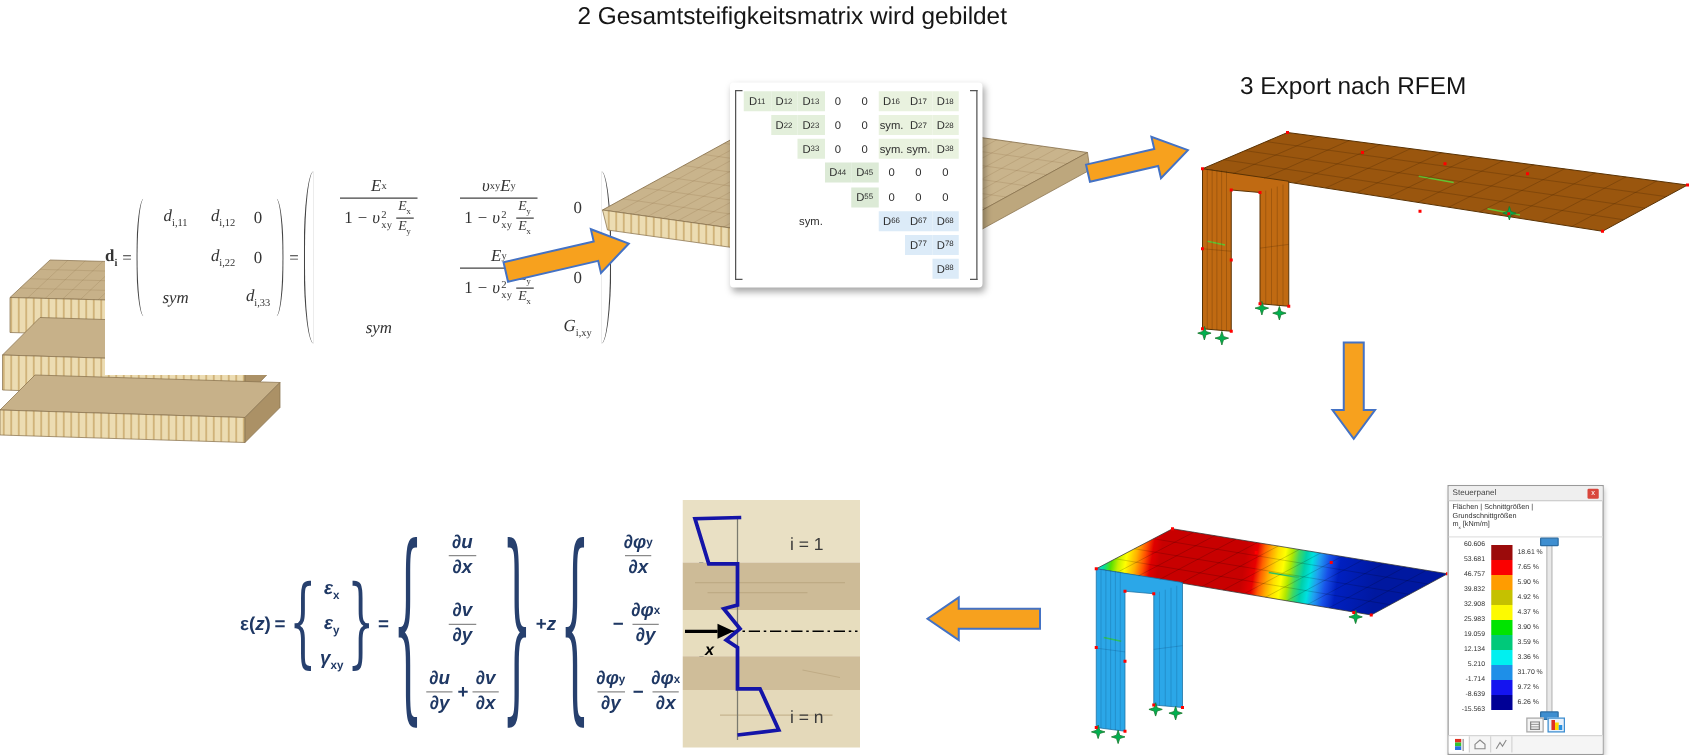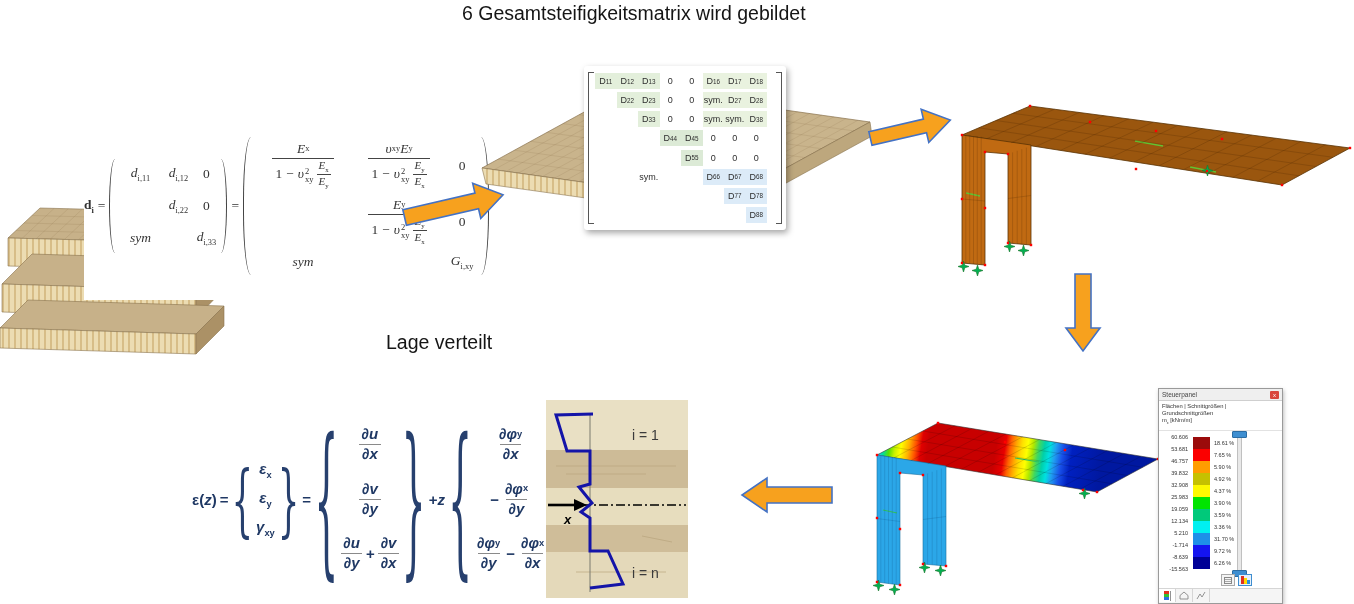--- a/index.html
+++ b/index.html
@@ -74,23 +74,23 @@
   .v1 .brace{font-size:34px;transform:scaleY(2.3);}
   .v2 .brace{font-size:38px;transform:scaleY(4.35);}
   .vrow{display:inline-flex;align-items:center;gap:3px;}
   .e5op{margin:0 3px;}
 </style>
 </head>
 <body>
 
 <div id="canvas">
 
-  <div class="title" style="left:462px;top:2px">6 Gesamtsteifigkeitsmatrix wird gebildet</div>
+  <div class="title" style="left:462px;top:2px">2 Gesamtsteifigkeitsmatrix wird gebildet</div>
+  <div class="title" style="left:992px;top:58px">3 Export nach RFEM</div>
   <div class="title" style="left:386px;top:329px;line-height:26px">
-    <div>Lage verteilt</div>
   </div>
 
   <svg class="abs" style="left:0;top:196px" width="360" height="160">
     <defs>
       <pattern id="grain" width="6" height="24" patternUnits="userSpaceOnUse">
         <rect width="6" height="24" fill="#ecdcb2"></rect>
         <path d="M3,0 V24" stroke="#c9a96b" stroke-width="1.2"></path>
       </pattern>
       <symbol id="spt" viewBox="0 0 12 12">
         <path d="M6,0 L7.4,4.6 L12,6 L7.4,7.4 L6,12 L4.6,7.4 L0,6 L4.6,4.6 Z" fill="#00B050" stroke="#1c7a30" stroke-width="0.7"></path>

